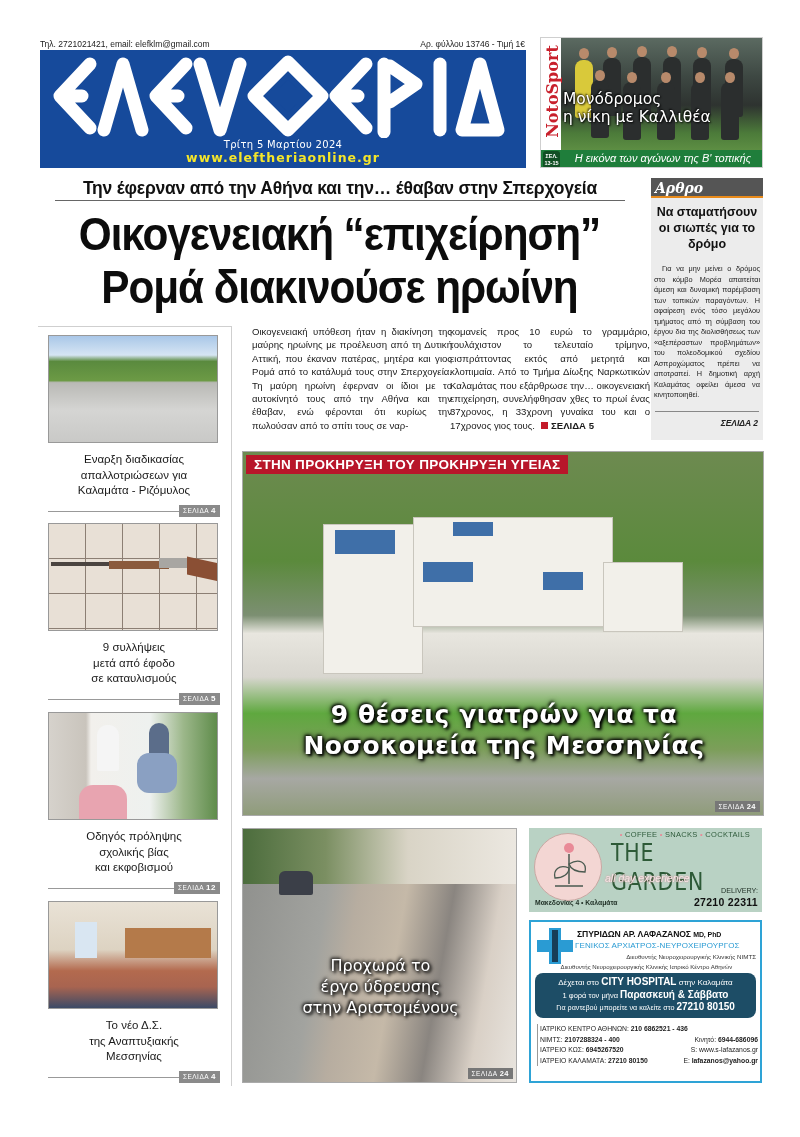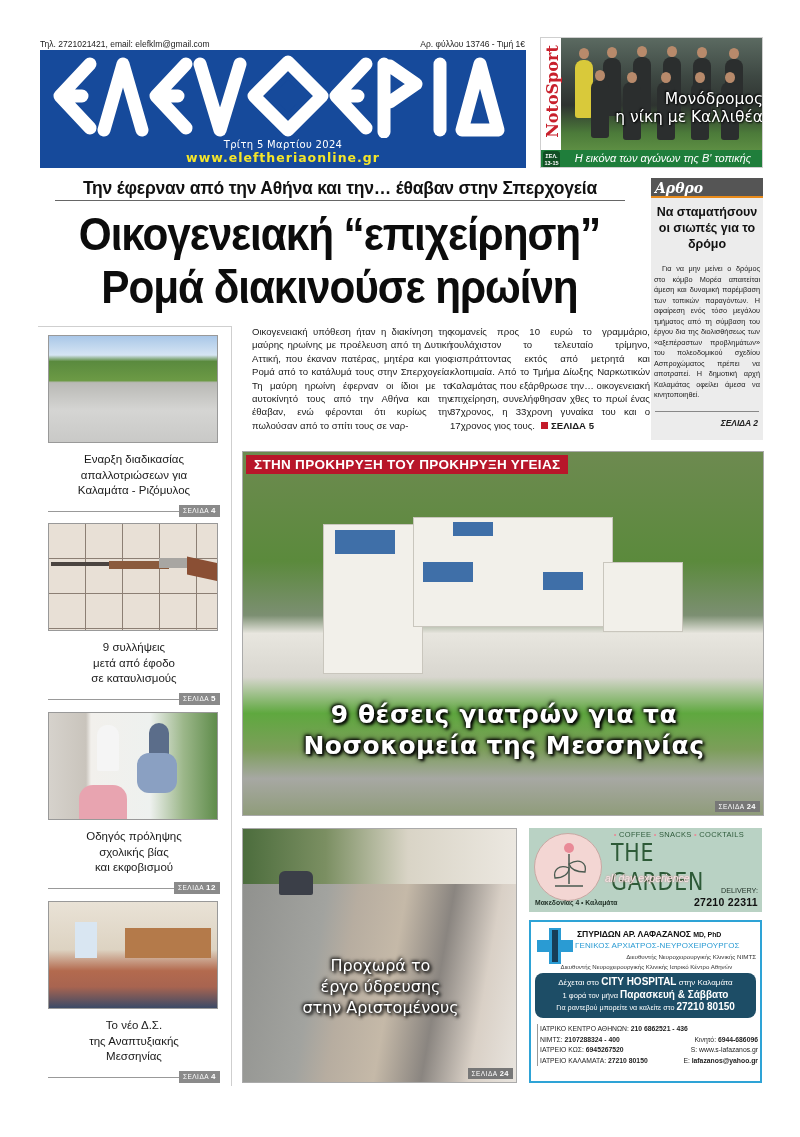--- a/index.html
+++ b/index.html
@@ -21,21 +21,21 @@
 
   
   #sport-box { left: 540px; top: 37px; width: 223px; height: 131px; border: 1px solid #cfcfcf; background: #eee; overflow: hidden; }
   #sport-photo { position: absolute; left: 0; top: 0; width: 223px; height: 112px;
     background: linear-gradient(180deg, #5b6a61 0%, #3d4742 35%, #2e3330 60%, #4c7b3a 85%, #5d8e43 100%); }
   .player { position: absolute; width: 18px; height: 58px; background: #2b2e2e; border-radius: 8px 8px 3px 3px; }
   .player.gk { background: #d9c93a; }
   .head { position: absolute; width: 10px; height: 11px; border-radius: 50%; background: #b88a6b; }
   #sport-tag { position: absolute; left: 0; top: 0; width: 20px; height: 112px; background: #ffffff; }
   #sport-tag span { position: absolute; left: -36px; top: 44px; width: 94px; transform: rotate(-90deg); color: #c8202c; font-family: "DejaVu Serif", serif; font-weight: bold; font-size: 16px; text-align: center; }
-  #sport-title { position: absolute; left: 22px; top: 52px; width: 200px; text-align: right; color: #fff; font-family: "DejaVu Sans", sans-serif; font-size: 15.5px; line-height: 18px; text-shadow: 1px 1px 2px #000, -1px -1px 2px #000; }
+  #sport-title { position: absolute; left: 22px; top: 52px; width: 200px; text-align: left; color: #fff; font-family: "DejaVu Sans", sans-serif; font-size: 15.5px; line-height: 18px; text-shadow: 1px 1px 2px #000, -1px -1px 2px #000; }
   #sport-bar { position: absolute; left: 0; top: 112px; width: 223px; height: 19px; background: #1f7e3b; }
   #sport-pages { position: absolute; left: 2px; top: 1px; width: 17px; height: 17px; border-radius: 3px; background: #124f24; color: #fff; font-size: 5.5px; line-height: 7px; text-align: center; font-weight: bold; padding-top: 2px; }
   #sport-sub { position: absolute; left: 22px; top: 2px; width: 200px; color: #fff; font-size: 11px; font-style: italic; text-align: center; }
 
   
   #kicker { left: 55px; top: 178px; width: 570px; font-size: 17.5px; font-weight: bold; color: #111; text-align: center; border-bottom: 1.5px solid #666; padding-bottom: 1px; letter-spacing: -0.2px; }
   #headline { left: 42px; top: 207px; width: 595px; text-align: center; font-family: "Liberation Sans", sans-serif; font-weight: bold; font-size: 47px; line-height: 53px; letter-spacing: -1.2px; transform: scaleX(0.9); transform-origin: center top; color: #0c0c0c; }
 
   
   #article-box { left: 651px; top: 178px; width: 112px; height: 262px; background: #ececec; }
@@ -82,21 +82,21 @@
   
   #works { left: 242px; top: 828px; width: 275px; height: 255px; border: 1px solid #aaa; overflow: hidden;
     background: linear-gradient(100deg, #8e8f8c 0%, #a2a39f 30%, #b7ada0 40%, #c5b9a8 55%, #8a8580 70%, #d9d0c6 85%, #e8e4de 100%); }
   #works-sky { position: absolute; left: 0; top: 0; width: 275px; height: 55px; background: linear-gradient(90deg, #4c6d3d 0%, #7b8f62 30%, #d9d4c6 60%, #ece8e1 100%); }
   #works-car { position: absolute; left: 36px; top: 42px; width: 34px; height: 24px; background: #3b3f48; border-radius: 6px 6px 2px 2px; }
   #works-title { position: absolute; left: 0; top: 126px; width: 275px; text-align: center; color: #fff; font-family: "DejaVu Sans", sans-serif; font-size: 16px; line-height: 21px; text-shadow: 2px 2px 3px #000, -1px -1px 3px #000, 0 0 5px #000; }
 
   
   #garden-ad { left: 529px; top: 828px; width: 233px; height: 84px; background: #b9d2c4; overflow: hidden; }
   #garden-logo { position: absolute; left: 5px; top: 5px; width: 68px; height: 68px; border-radius: 50%; background: #f3d6d3; border: 1px solid #c8a8a3; }
-  #garden-tags { position: absolute; left: 72px; top: 2px; width: 160px; text-align: right; font-size: 7.5px; color: #2e5a3a; letter-spacing: 0.3px; padding-right: 17px; }
+  #garden-tags { position: absolute; left: 72px; top: 2px; width: 160px; text-align: right; font-size: 7.5px; color: #2e5a3a; letter-spacing: 0.3px; padding-right: 11px; }
   #garden-tags .dot { color: #e98a97; }
   #garden-name { position: absolute; left: 82px; top: 10px; width: 150px; font-family: "DejaVu Sans", sans-serif; font-size: 25px; color: #2d5a37; letter-spacing: 1px; transform: scaleX(0.82); transform-origin: left top; }
   #garden-tagline { position: absolute; left: 76px; top: 44px; font-size: 10.5px; color: #f7e4e6; font-style: italic; text-shadow: 0 0 2px #d98a94; }
   #garden-addr { position: absolute; left: 6px; top: 71px; font-size: 6.8px; font-weight: bold; color: #1e2e24; }
   #garden-deliv-label { position: absolute; right: 4px; top: 58px; font-size: 7.2px; color: #1e2e24; }
   #garden-deliv-phone { position: absolute; right: 4px; top: 68px; font-size: 10.5px; font-weight: bold; color: #111; letter-spacing: 0.3px; }
 
   
   #doctor-ad { left: 529px; top: 920px; width: 233px; height: 163px; border: 2px solid #2ea3d6; background: #fff; overflow: hidden; }
   #cross-icon { position: absolute; left: 6px; top: 6px; width: 36px; height: 36px; }

